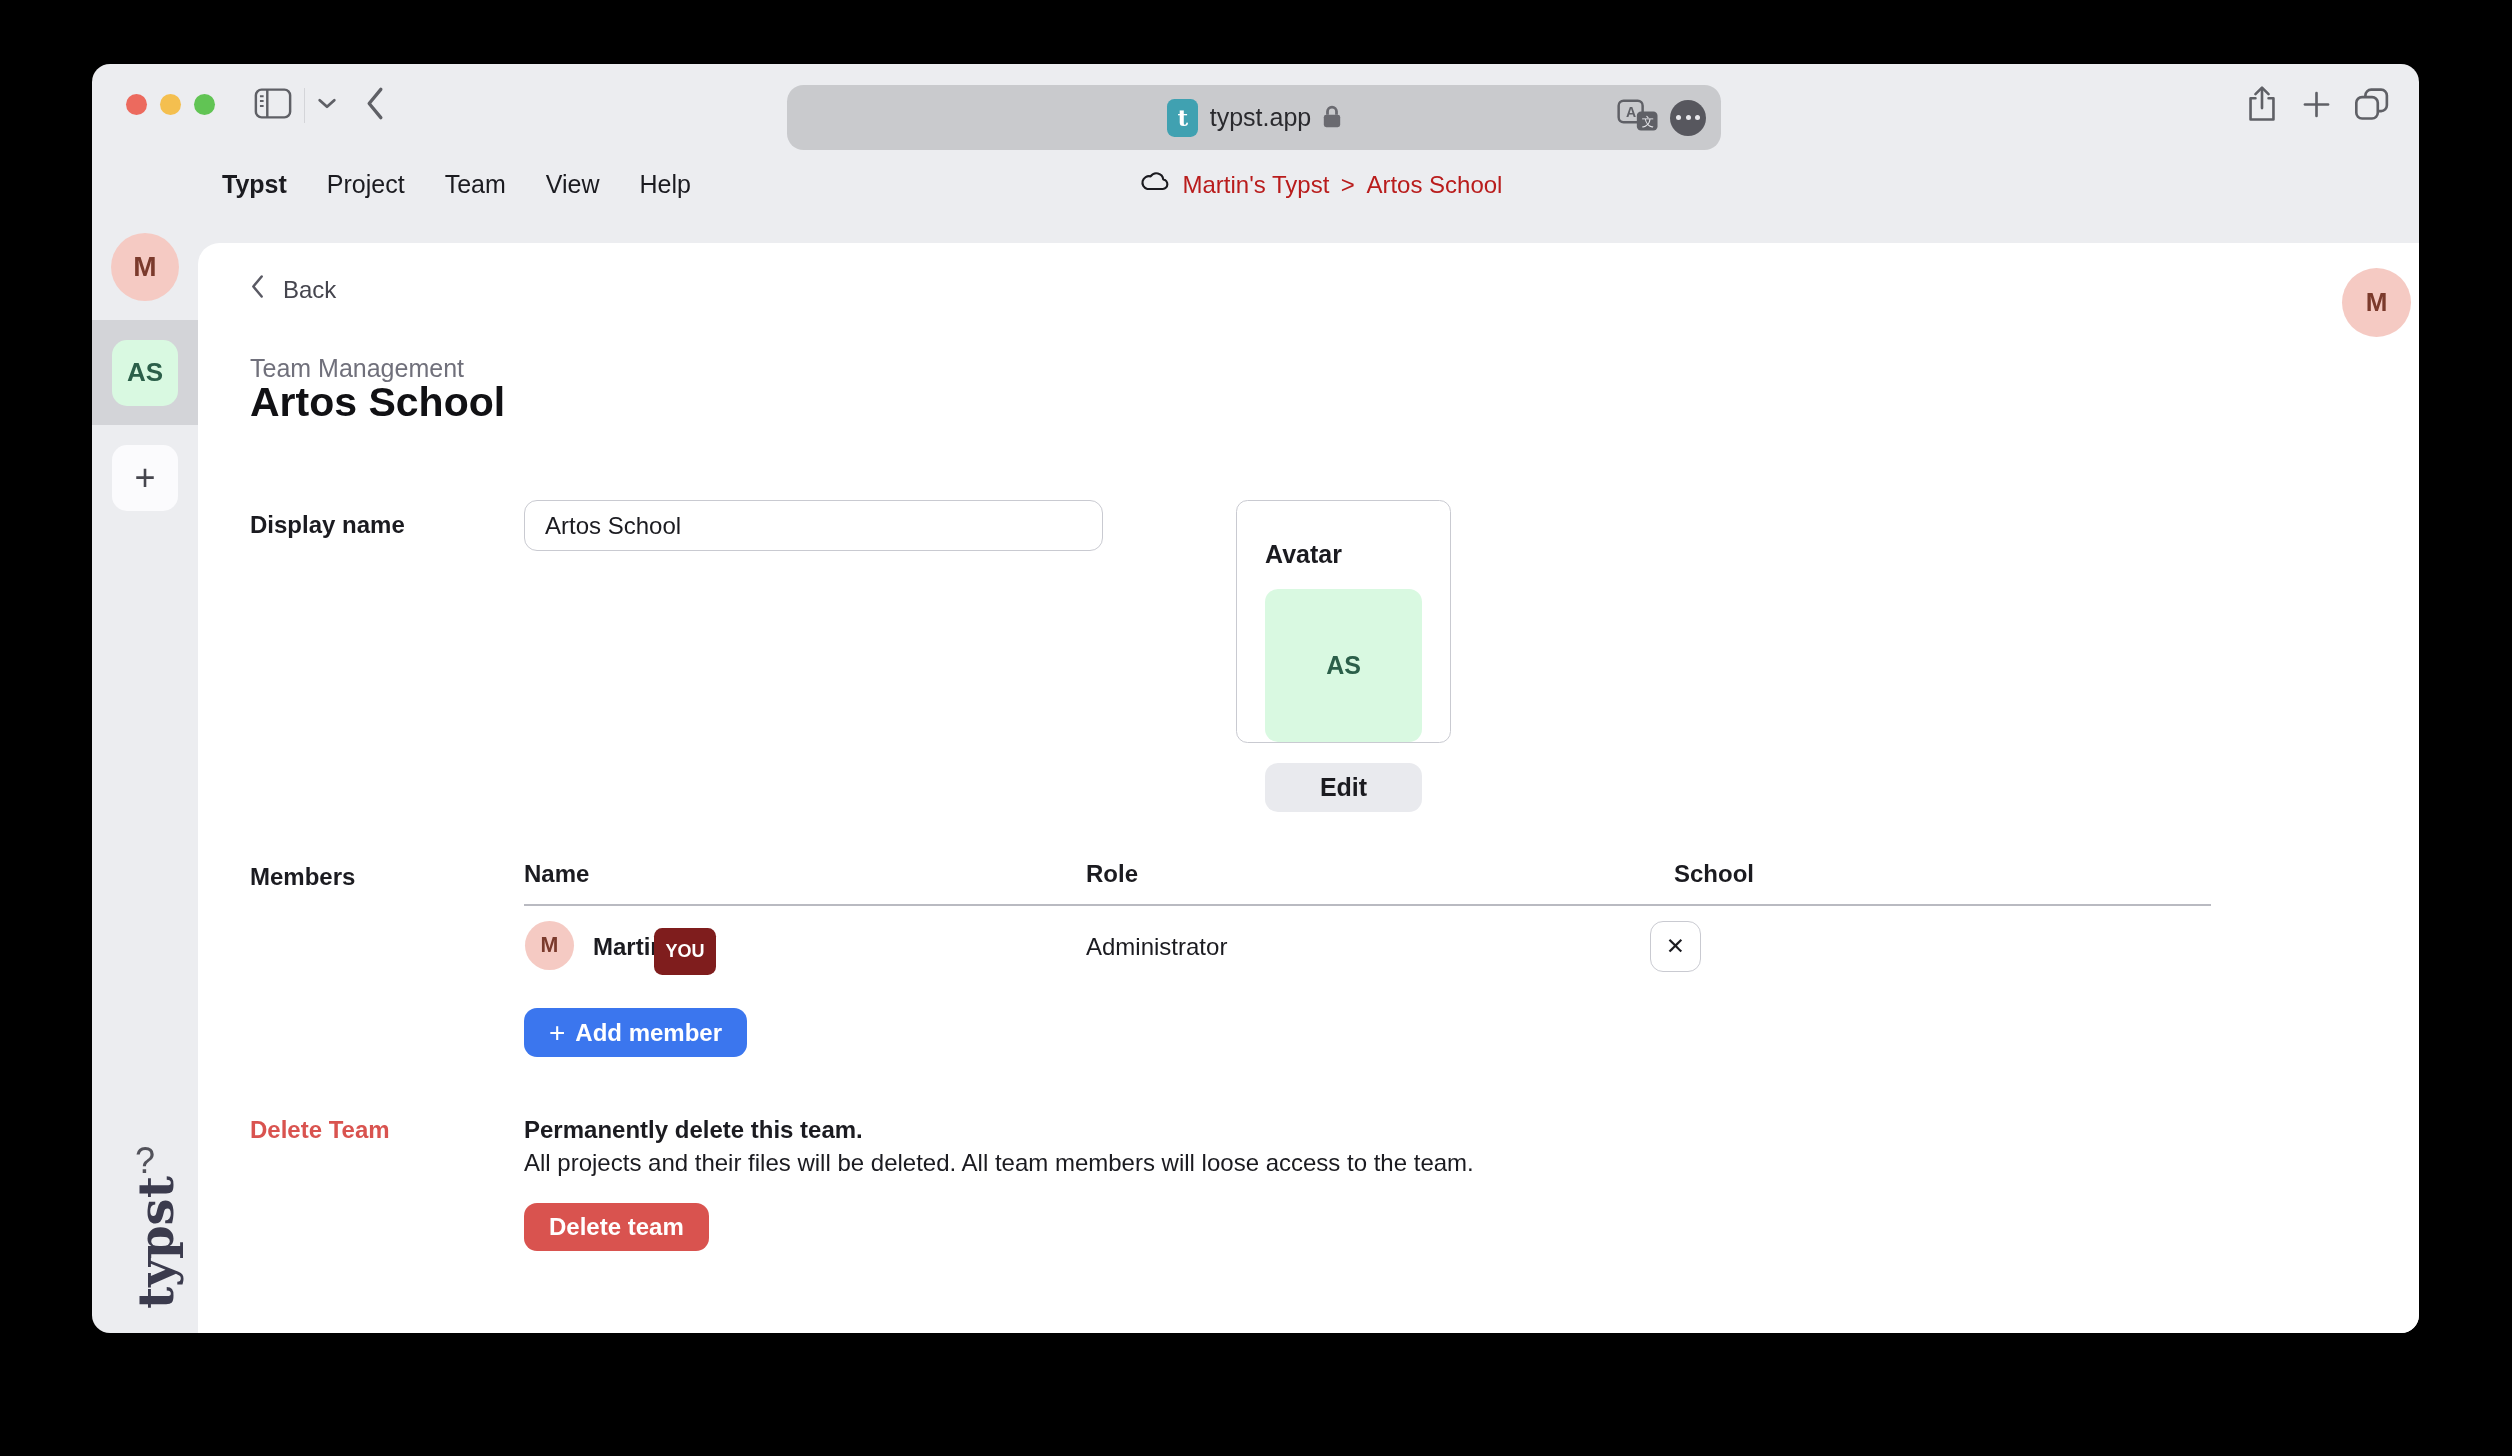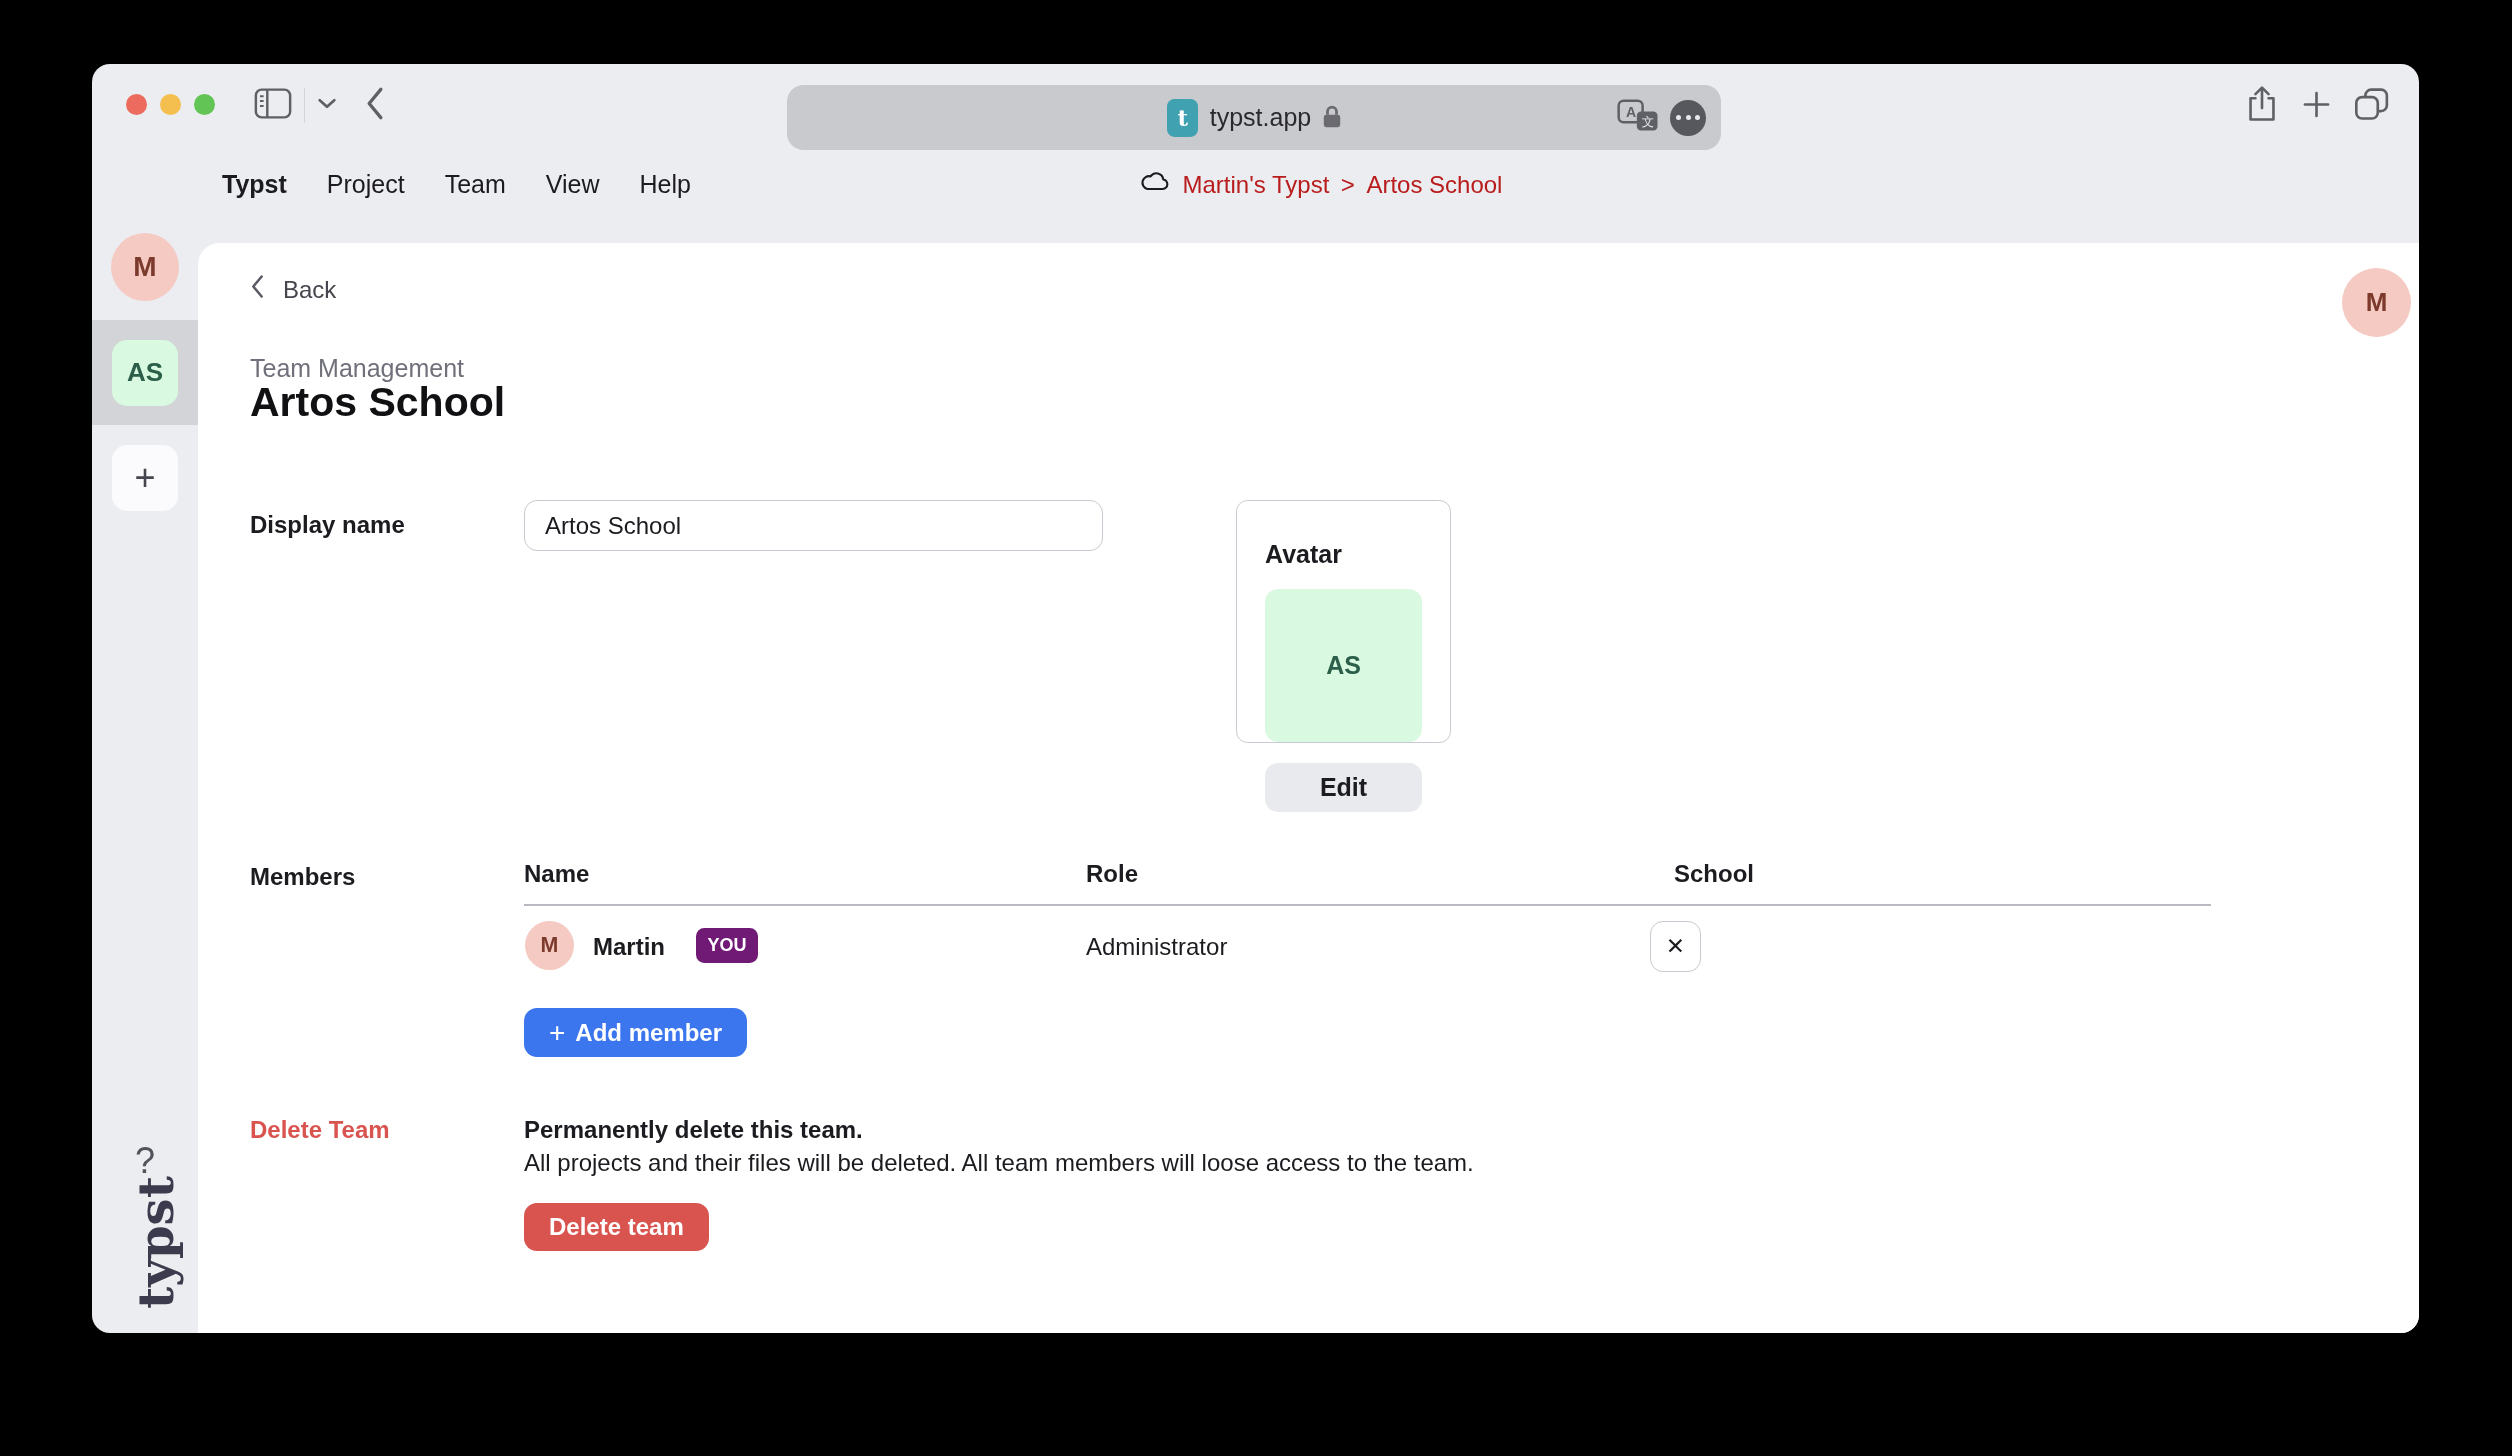--- a/index.html
+++ b/index.html
@@ -65,21 +65,21 @@
           font-weight:700;font-size:25px;}
   .editbtn{margin-top:21.4px;width:100%;height:49px;background:#e9eaee;border-radius:13px;
            font-weight:700;font-size:25px;border:none;font-family:inherit;color:#1b1b20;cursor:pointer;}
   .memlabel{left:52px;top:620px;font-size:24px;font-weight:700;}
   .th{font-size:24px;font-weight:700;top:617px;}
   .thname{left:326px;}.throle{left:888px;}.thactions{left:1476px;}
   .tline{left:326px;top:661px;width:1687px;height:1.6px;background:#b9bac1;}
   .rowav{left:327px;top:678px;width:49px;height:49px;border-radius:50%;background:#f5cac3;
          color:#7b3a2c;font-weight:700;font-size:21.4px;}
   .rowname{left:395px;top:690px;font-size:24px;font-weight:bold;}
-  .youbadge{left:498px;top:685px;height:35px;padding:0 11.5px;border-radius:8.2px;background:#701a75;
+  .youbadge{left:456px;top:685px;height:47px;padding:0 11.5px;border-radius:8.2px;background:#7f1d1d;
             color:#fff;font-weight:700;font-size:18px;display:flex;align-items:center;}
   .rowrole{left:888px;top:690px;font-size:24px;}
   .removebtn{left:1452px;top:678px;width:51px;height:51px;border:1.6px solid #c9cad1;border-radius:13px;
              background:#fff;font-size:23px;color:#1b1b20;box-sizing:border-box;cursor:pointer;}
   .addmember{left:326px;top:765px;height:49px;padding:0 25px;background:#3b76ee;border-radius:13px;
              color:#fff;font-weight:700;font-size:24px;display:flex;align-items:center;gap:10px;border:none;cursor:pointer;
              font-family:inherit;}
   .addplus{font-weight:400;font-size:28px;line-height:25px;}
   .dellabel{left:52px;top:873px;font-size:24px;font-weight:700;color:#d9534f;}
   .delheading{left:326px;top:873px;font-size:24px;font-weight:700;}

